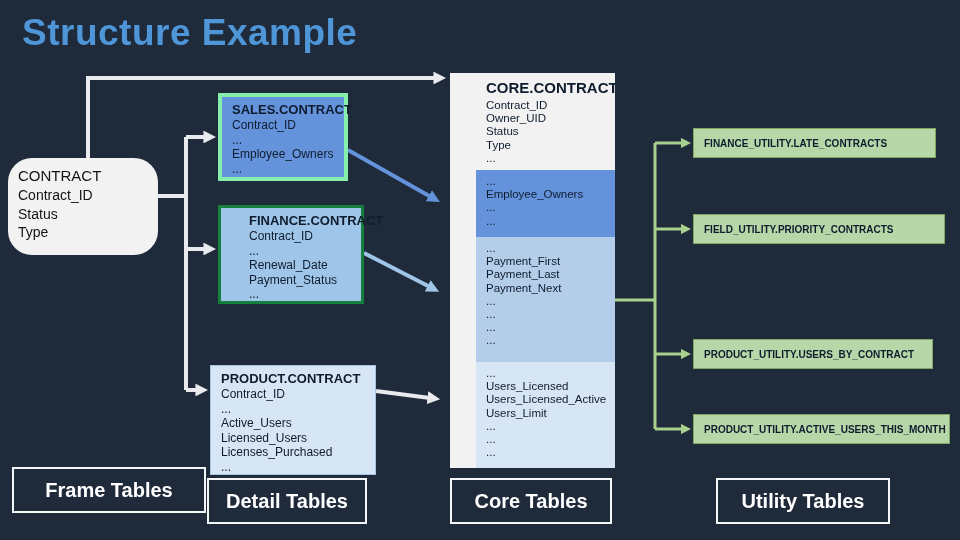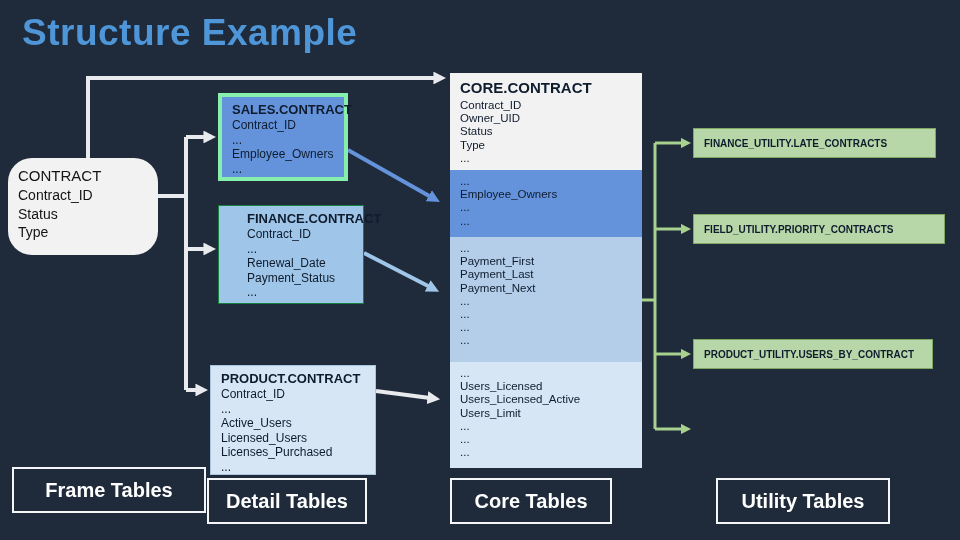--- a/index.html
+++ b/index.html
@@ -18,21 +18,21 @@
   .box { position:absolute; }
   .tbl { color:#0e1c2e; padding:5px 10px; }
   .tbl .box-title { font-weight:bold; font-size:13px; line-height:16px; }
   .tbl .field-list div { font-size:12px; line-height:14.5px; white-space:nowrap; }
 
   .frame-box { background:#f2f2f2; color:#141414; padding:8px 10px;border-radius:24px; }
   .frame-box .box-title { font-size:15px; line-height:20px; }
   .frame-box .field-list div { font-size:14px; line-height:18.5px; }
 
   .detail-dark  { background:#6493dc; border:4px solid #86efac; }
-  .detail-mid   { background:#9fc5e8; border:1px solid #15803d;padding-left:28px; }
+  .detail-mid   { background:#9fc5e8; border:3px solid #15803d;padding-left:28px; }
   .detail-light { background:#d7e6f5; border:1px solid #a8c4de; }
 
   .core { background:#f2f2f2; color:#0e1c2e; }
   .core-seg { padding:5px 10px; overflow:hidden; }
   .core-seg .box-title { font-weight:bold; font-size:15px; line-height:19px; margin-bottom:2px; }
   .core-seg .field-list div { font-size:11.5px; line-height:13.2px; white-space:nowrap; }
   .seg-top   { background:#f2f2f2; height:97px; }
   .seg-blue  { background:#6493dc; height:67px; }
   .seg-mid   { background:#b4cde9; height:125px; }
   .seg-light { background:#d7e6f5; height:106px; }
@@ -127,21 +127,21 @@
     <div class="field-list">
         <div>Contract_ID</div>
         <div>...</div>
         <div>Active_Users</div>
         <div>Licensed_Users</div>
         <div>Licenses_Purchased</div>
         <div>...</div>
       </div>
   </div>
 
-  <div class="box core" style="left:450px; top:73px; width:192px; height:395px;">
+  <div class="box core" style="left:450px; top:73px; width:165px; height:395px;padding-left:26px;">
     <div class="core-seg seg-top">
       <div class="box-title">CORE.CONTRACT</div>
       <div class="field-list">
           <div>Contract_ID</div>
           <div>Owner_UID</div>
           <div>Status</div>
           <div>Type</div>
           <div>...</div>
         </div>
     </div>
@@ -180,20 +180,23 @@
 
   <div class="box utility" style="left:693px; top:128px; width:243px; height:30px;">
     <span>FINANCE_UTILITY.LATE_CONTRACTS</span>
   </div>
   <div class="box utility" style="left:693px; top:214px; width:252px; height:30px;">
     <span>FIELD_UTILITY.PRIORITY_CONTRACTS</span>
   </div>
   <div class="box utility" style="left:693px; top:339px; width:240px; height:30px;">
     <span>PRODUCT_UTILITY.USERS_BY_CONTRACT</span>
   </div>
+  <div class="box utility" style="left:693px; top:414px; width:257px; height:30px;">
+    <span>PRODUCT_UTILITY.ACTIVE_USERS_THIS_MONTH</span>
+  </div>
 
   <div class="box legend" style="left:12px; top:467px; width:194px; height:46px;justify-content:center;">
     <span>Frame Tables</span>
   </div>
   <div class="box legend" style="left:207px; top:478px; width:160px; height:46px;">
     <span>Detail Tables</span>
   </div>
   <div class="box legend" style="left:450px; top:478px; width:162px; height:46px;">
     <span>Core Tables</span>
   </div>

